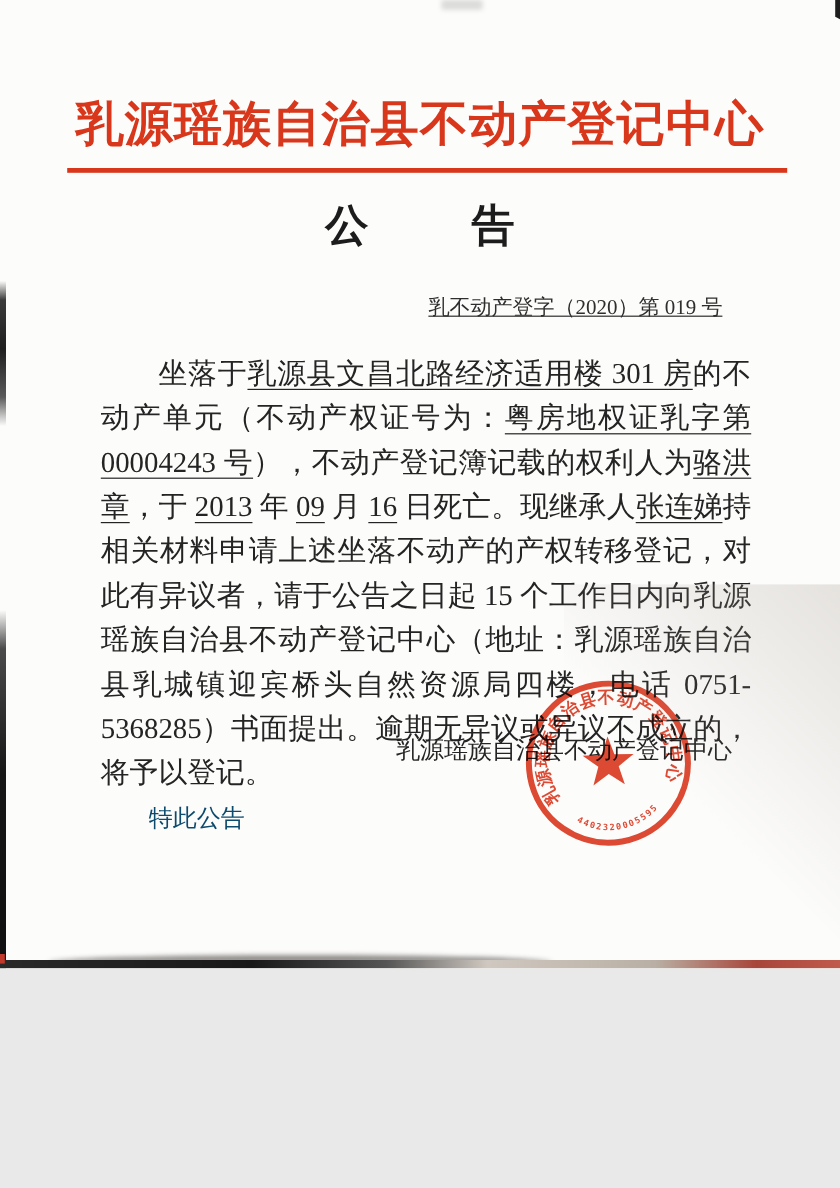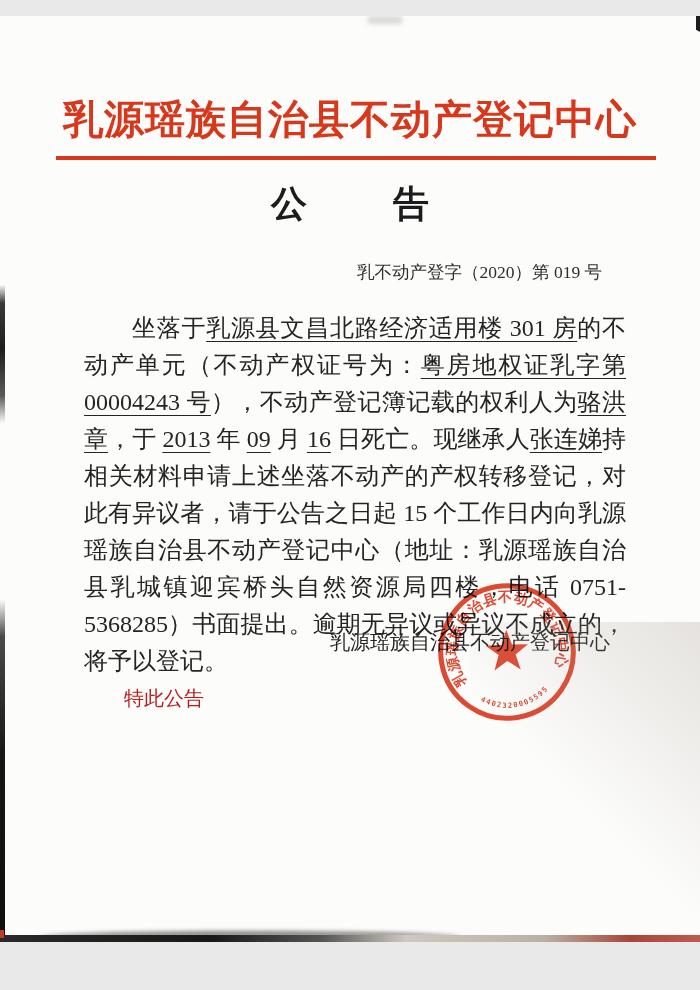--- a/index.html
+++ b/index.html
@@ -1,19 +1,19 @@
 <!DOCTYPE html>
 <html><head>
 <meta charset="utf-8">
 <style>
   html,body{margin:0;padding:0;background:#e9e9e9;}
   .page{
     position:relative;
-    width:700px;height:926px;
-    margin:16px auto;
+    width:700px;height:807px;
+    margin:0 auto;
     background:#fcfcfb;
     overflow:hidden;
     font-family:"Liberation Serif","DejaVu Serif",serif;
     color:#2b2b2b;
   }
   .org-title{
     margin:0;
     padding-top:76px;
     text-align:center;
     font-size:40px;
@@ -37,35 +37,36 @@
     font-size:36px;
     line-height:1;
     color:#1c1c1c;
   }
   .doc-number{
     margin-top:38px;
     text-align:right;
     padding-right:98px;
     font-size:17.5px;
     color:#2e2e2e;
+    text-decoration:underline;
   }
   .body-text{
     margin:26px 74px 0 84px;
     font-size:24px;
     line-height:37px;
     text-align:justify;
     text-indent:2em;
     color:#242424;
   }
   .closing-line{
     margin:0 74px 0 84px;
     font-size:20px;
     line-height:37px;
     text-indent:2em;
-    color:#b91c1c;
+    color:#0c4a6e;
   }
   .u{
     text-decoration:underline;
     text-underline-offset:5px;
     text-decoration-thickness:1px;
   }
   .signature{
     position:absolute;
     top:612px;
     right:90px;

